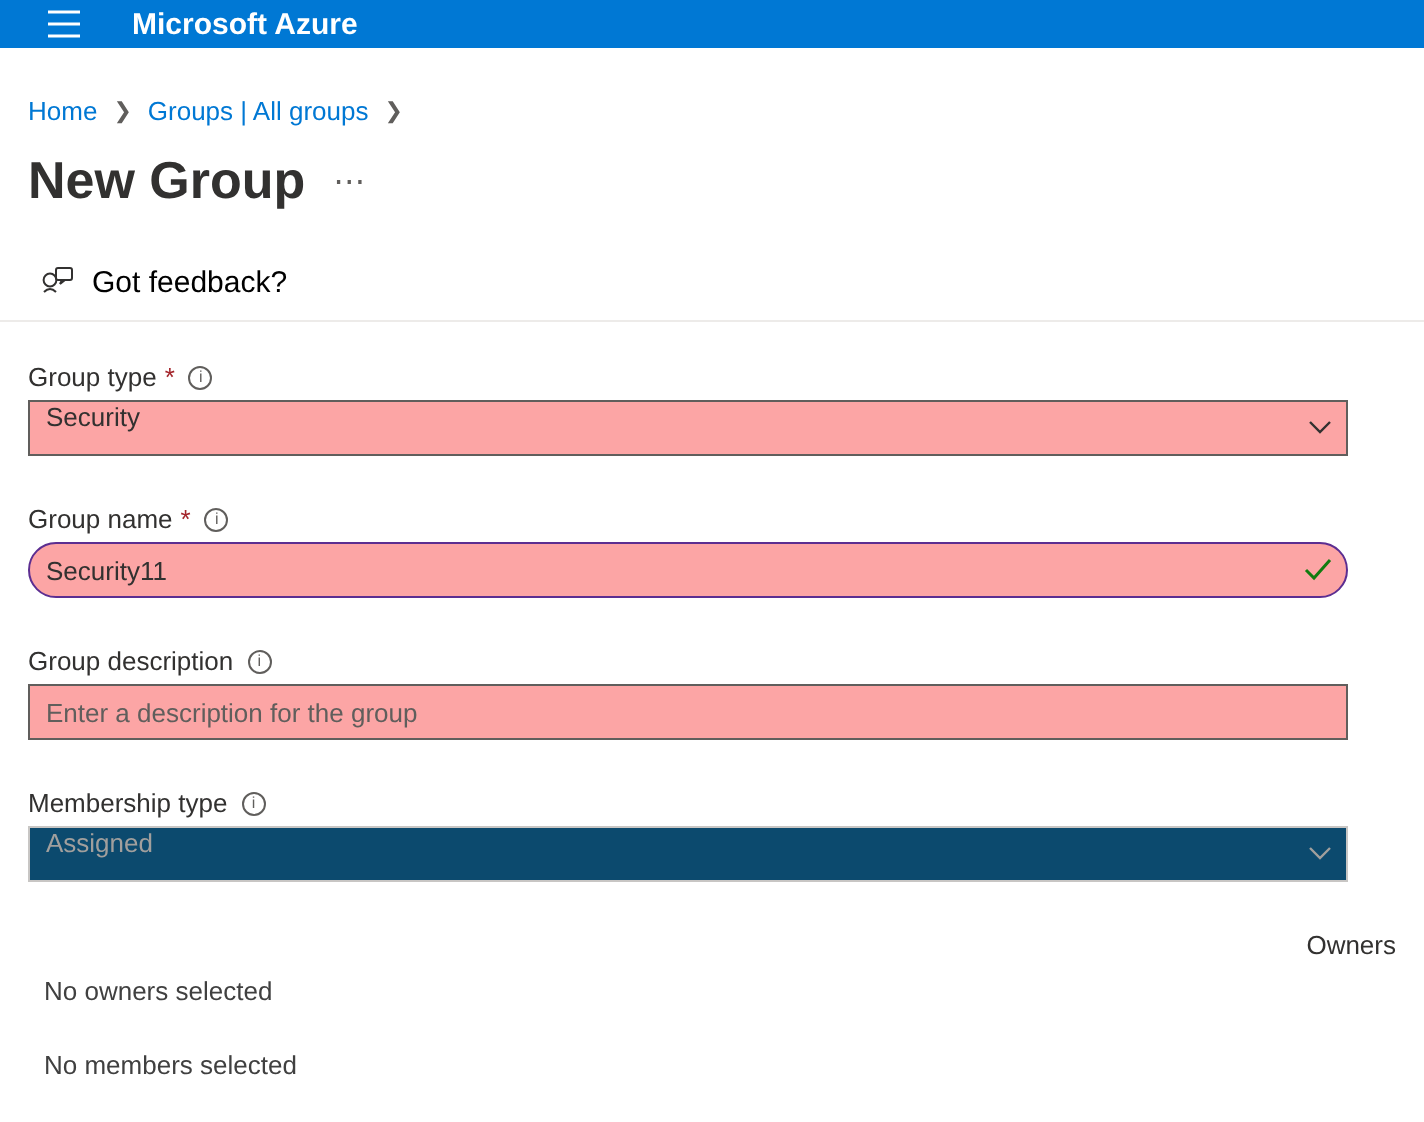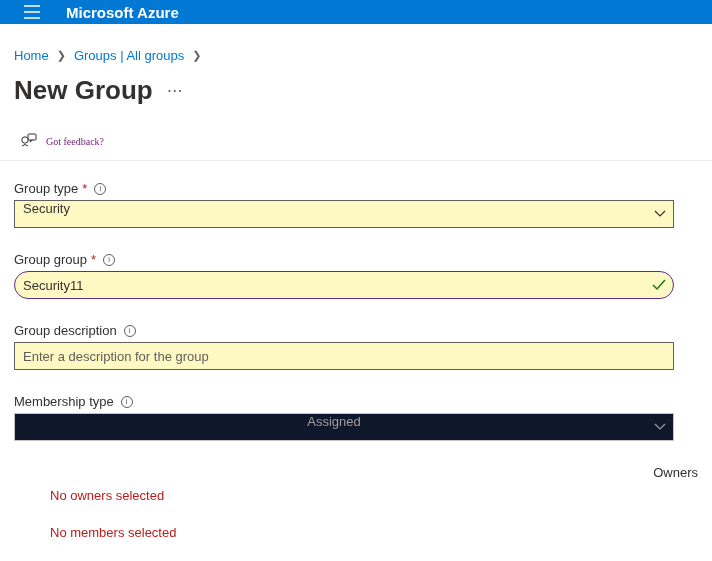--- a/index.html
+++ b/index.html
@@ -69,23 +69,22 @@
     
     .feedback-bar {
       display: flex;
       align-items: center;
       gap: 8px;
       padding: 8px 14px 10px 20px;
       border-bottom: 1px solid #edebe9;
       cursor: pointer;
     }
     .feedback-bar .txt {
-      font-size: 10px;
-      color: #701a75;
-      font-family: Liberation Serif, serif;
+      font-size: 15px;
+      color: #000000;
     }
     
     .form {
       padding: 20px 14px;
     }
     .field {
       margin-bottom: 24px;
     }
     .field-label {
       display: flex;
@@ -112,29 +111,28 @@
       width: 660px;
       max-width: 100%;
     }
     .select, .input {
       width: 100%;
       height: 28px;
       border: 1px solid #605e5c;
       padding: 0 28px 0 8px;
       font-size: 13px;
       font-family: inherit;
-      background: #fef9c3;
+      background: #fca5a5;
       color: #323130;
     }
     .input::placeholder { color: #605e5c; }
     .select.disabled, .input.disabled {
-      background: #0f172a;
+      background: #0c4a6e;
       color: #a19f9d;
       border-color: #c8c6c4;
-      text-align: center;
     }
     .chevron-down {
       position: absolute;
       right: 8px;
       top: 50%;
       transform: translateY(-50%);
       pointer-events: none;
     }
     .checkmark {
       position: absolute;
@@ -147,25 +145,24 @@
     .input.valid {
       border-color: #5c2e91;
       border-radius: 14px;
     }
     .section-label {
       font-size: 13px;
       margin-bottom: 8px;
       text-align: right;
     }
     .link-btn {
-      color: #b91c1c;
+      color: #404040;
       font-size: 13px;
       cursor: pointer;
       padding-left: 8px;
-      margin-left: 28px;
     }
     .section {
       margin-bottom: 22px;
     }
   </style>
 </head>
 <body>
 
 <div class="topbar">
   <div class="hamburger">
@@ -211,21 +208,21 @@
     <div class="control">
       <div class="select">Security</div>
       <svg class="chevron-down" width="12" height="8" viewBox="0 0 12 8">
         <path d="M1 1 L6 6 L11 1" fill="none" stroke="#323130" stroke-width="1.2"></path>
       </svg>
     </div>
   </div>
 
   <div class="field">
     <div class="field-label">
-      <span>Group group</span>
+      <span>Group name</span>
       <span class="req">*</span>
       <span class="info-icon">i</span>
     </div>
     <div class="control">
       <input class="input valid" type="text" value="Security11" style="">
       <svg class="checkmark" width="14" height="12" viewBox="0 0 14 12">
         <path d="M1 6 L5 10 L13 1" fill="none" stroke="#107c10" stroke-width="1.5"></path>
       </svg>
     </div>
   </div>

